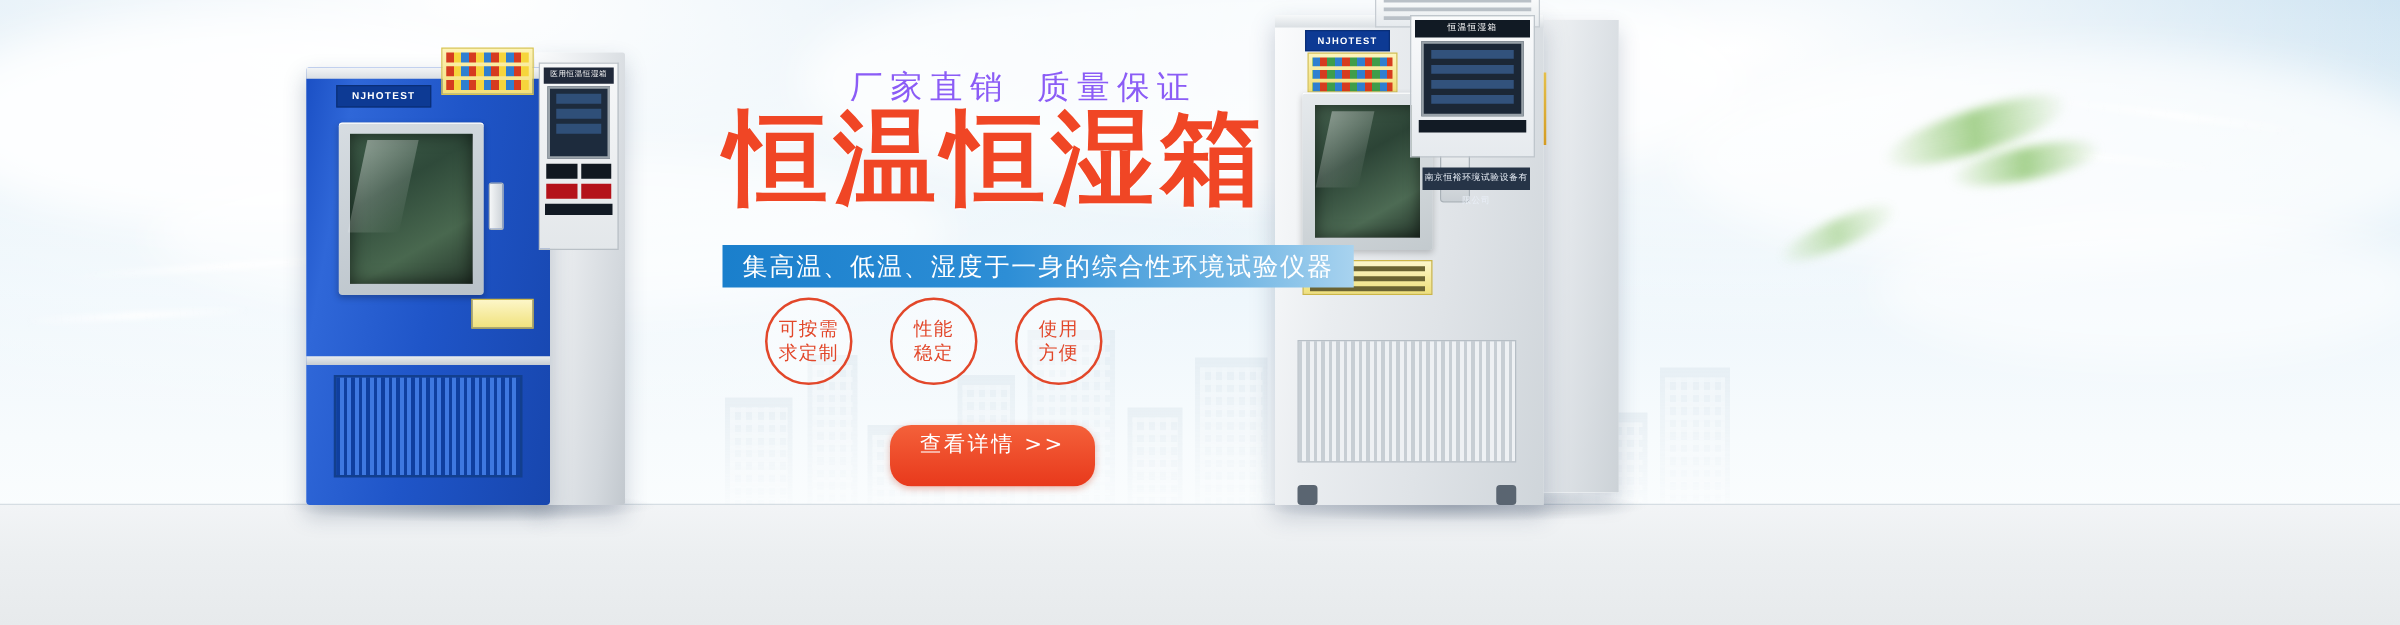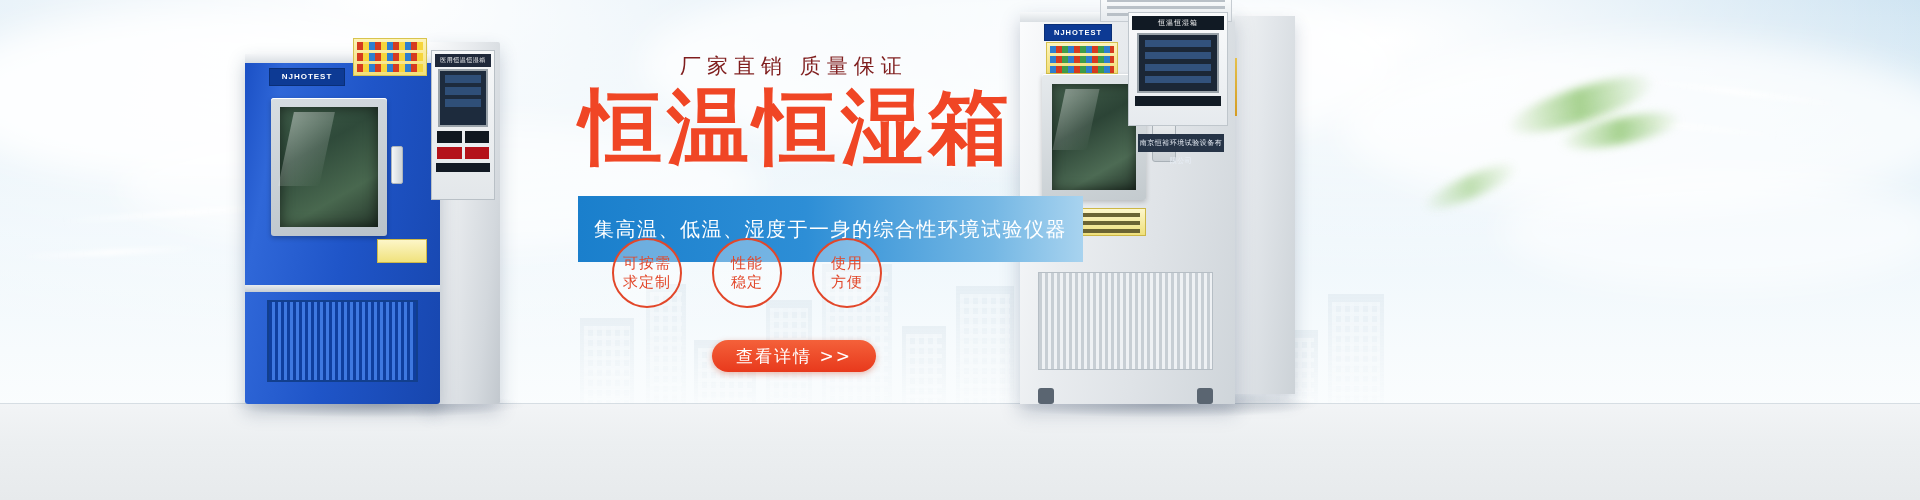--- a/index.html
+++ b/index.html
@@ -258,53 +258,53 @@
   .m-right .shadow{
     position:absolute;left:-16px;bottom:-14px;width:316px;height:26px;
     background:radial-gradient(ellipse at center,rgba(60,75,95,.30),rgba(60,75,95,0) 70%);
   }
 
   
   .copy{position:absolute;left:560px;top:0;width:560px;height:500px;}
 
   .kicker{
     position:absolute;left:120px;top:52px;
-    font-size:21px;color:#7f1d1d;letter-spacing:6px;
+    font-size:26px;color:#8b5cf6;letter-spacing:6px;
     white-space:nowrap;
-    font-family:Liberation Sans, sans-serif;
+    font-family:Liberation Mono, monospace;
   }
   .headline{
     position:absolute;left:20px;top:86px;
     font-size:82px;line-height:1;font-weight:bold;color:#f04625;
     letter-spacing:5px;white-space:nowrap;
     text-shadow:0 2px 0 rgba(255,255,255,.55);
     font-family:"DejaVu Sans","Liberation Sans",sans-serif;
   }
   .subbar{
     position:absolute;left:18px;top:196px;
-    height:34px;line-height:34px;padding:16px 16px;
+    height:34px;line-height:34px;padding:0 16px;
     background:linear-gradient(90deg,#1a7fcc 0%,#2d8ed6 45%,#74b7e4 82%,#a8d3ef 100%);
     color:#ffffff;font-size:20px;letter-spacing:1.5px;white-space:nowrap;
     font-family:"DejaVu Sans","Liberation Sans",sans-serif;
   }
 
   .badges{position:absolute;left:52px;top:238px;display:flex;gap:30px;}
   .badge{
     width:66px;height:66px;border-radius:50%;
     border:2px solid #e2472a;
     display:flex;flex-direction:column;align-items:center;justify-content:center;
     color:#e2472a;font-size:15px;line-height:19px;letter-spacing:1px;
     background:rgba(255,255,255,.35);
     font-family:"DejaVu Sans","Liberation Sans",sans-serif;
   }
   .badge span{display:block;white-space:nowrap;text-align:center;}
 
   .cta{
     position:absolute;left:152px;top:340px;
-    padding:0 24px;height:32px;line-height:32px;
+    padding:0 24px;height:49px;line-height:32px;
     border-radius:17px;
     background:linear-gradient(180deg,#f4613a,#e8391c);
     color:#fff;font-size:17px;letter-spacing:2px;white-space:nowrap;
     box-shadow:0 2px 6px rgba(200,60,30,.35);
     cursor:pointer;
     font-family:"DejaVu Sans","Liberation Sans",sans-serif;
   }
 </style>
 </head>
 <body>

